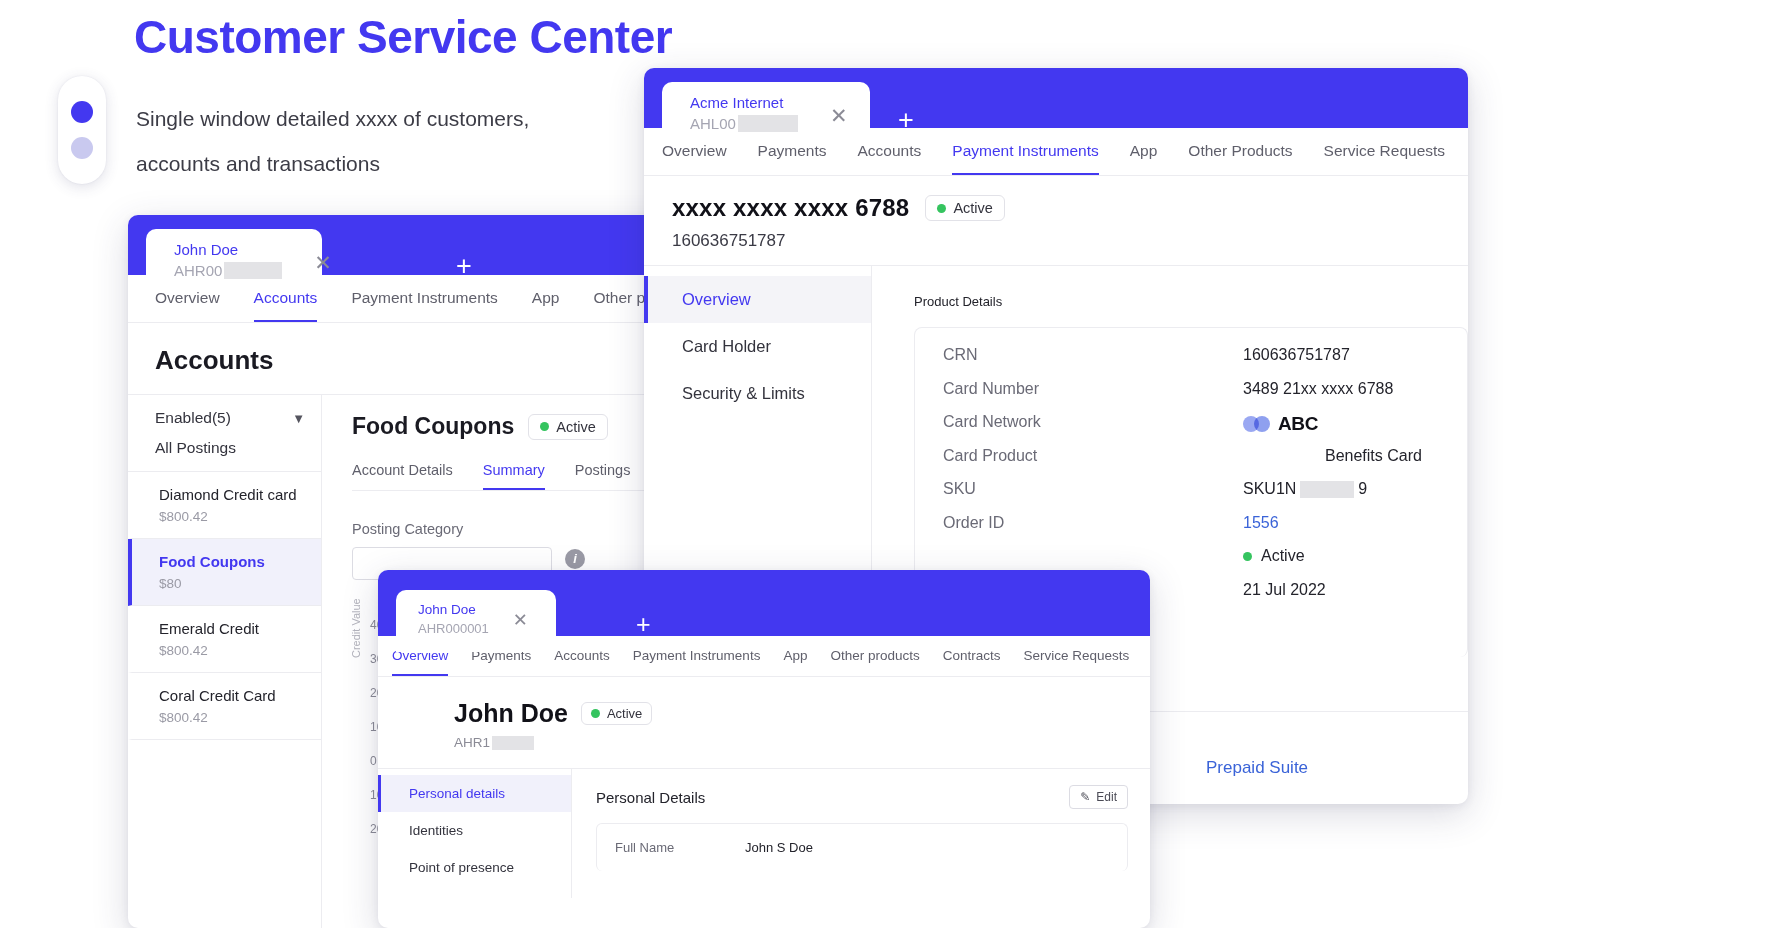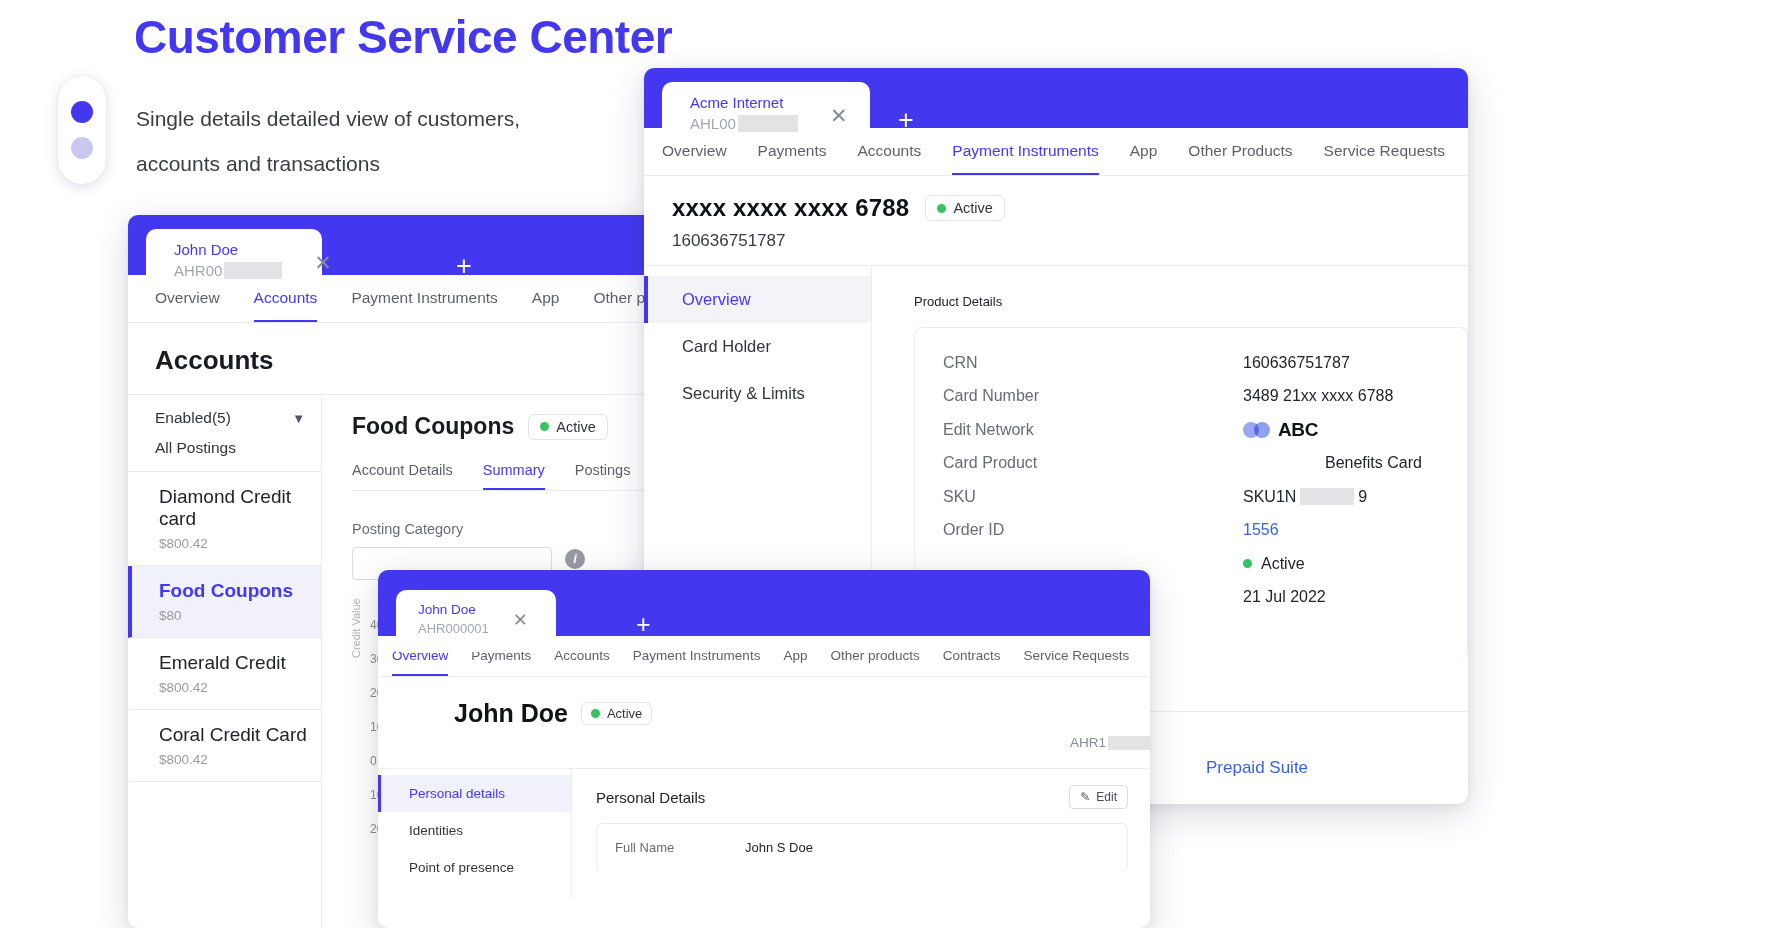--- a/index.html
+++ b/index.html
@@ -79,21 +79,21 @@
   .acc-body { display:flex; height: 100%; }
   .acc-side { width: 194px; border-right:1px solid #ececf0; flex: none; }
   .filter-row { display:flex; align-items:center; justify-content:space-between;
                 padding: 14px 16px 2px 27px; }
   .filter-row .lbl { font-size:15.5px; color:#33333d; }
   .chev { color:#55555f; font-size: 13px; }
   .all-acc { font-size:15.5px; color:#33333d; padding: 10px 0 14px 27px;
              border-bottom:1px solid #ececf0;}
   .acct { padding: 14px 0 14px 27px; border-bottom:1px solid #ececf0;
           border-left: 4px solid transparent; cursor:pointer; }
-  .acct .nm { font-size:19px; color:#23232b; }
+  .acct .nm { font-size:15px; color:#23232b; }
   .acct .bal{ font-size:13.5px; color:#9a9aa5; margin-top:6px; }
   .acct.sel { background:#f1f1fb; border-left-color:#4338f0; }
   .acct.sel .nm { color:#4338f0; font-weight:600; }
   .acc-main { flex:1; padding-left: 30px; }
   .acc-main-head { display:flex; align-items:center; gap:14px; padding-top: 18px; }
   .acc-main-head h2 { font-size: 23px; font-weight:700; color:#1a1a22; }
   .subtabs { display:flex; margin-top: 22px; border-bottom:1px solid #ececf0;}
   .subtabs .st { font-size:14.5px; color:#5f5f6b; padding-bottom:10px;
                  margin-right:30px; border-bottom:2.5px solid transparent; cursor:pointer;}
   .subtabs .st.active { color:#4338f0; border-bottom-color:#4338f0; }
@@ -125,21 +125,21 @@
   .acme-body { display:flex; border-top:1px solid #ececf0; height: 446px; }
   .acme-side { width: 228px; border-right:1px solid #ececf0; padding-top: 10px; flex:none;}
   .side-item { font-size: 16.5px; color:#33333d; padding: 14px 0 14px 34px;
                border-left:4px solid transparent; cursor:pointer; }
   .side-item.sel { background:#f4f4f8; color:#4338f0; border-left-color:#4338f0; }
   .acme-main { flex:1; padding: 28px 0 0 42px; }
   .pd-title { font-size: 13px; color:#23232b; }
   .pd-card { margin-top: 18px; margin-right: 0; border:1px solid #ececf0;
              border-radius: 8px; border-bottom:none; padding: 18px 0 0 0;
              height: 330px; overflow:hidden;}
-  .pd-row { display:flex; align-items:center; padding: 0 0 0 28px; height: 33.5px; }
+  .pd-row { display:flex; align-items:flex-start; padding: 0 0 0 28px; height: 33.5px; }
   .pd-k { font-size: 16px; color:#6a6a76; width: 300px; flex:none; }
   .pd-v { font-size: 16px; color:#23232b; display:flex; align-items:center; }
   .pd-v.blue { color:#3a63d8; }
   .pd-v .gdot { width:9px;height:9px;border-radius:50%;background:#35c45f;margin-right:9px;}
   .abc-logo { display:flex; align-items:center; gap:8px; }
   .abc-mark { position:relative; width: 27px; height: 16px; }
   .abc-mark i { position:absolute; top:0; width:16px; height:16px; border-radius:50%;
                 background:#9aa8f2; }
   .abc-mark i:nth-child(1){ left:0; }
   .abc-mark i:nth-child(2){ left:11px; background:#8fa0ef; mix-blend-mode:multiply;}
@@ -156,21 +156,21 @@
   #winJohn .tc-name { font-size: 13.5px; }
   #winJohn .tc-id { font-size: 13px; }
   #winJohn .tc-x { font-size: 18px; padding: 9px 16px 0 18px; }
   #winJohn .plus { left: 258px; top: 40px; font-size: 25px; }
   #winJohn .navrow { padding-left: 14px; }
   #winJohn .navrow .nav { font-size: 13.5px; margin-right: 23px; padding: 12px 0 11px 0;}
   .jd-head { display:flex; align-items:center; gap:13px; padding: 22px 0 0 76px;}
   .jd-name { font-size: 25px; font-weight:700; color:#111118; }
   .jd-badge { font-size: 13px; padding: 3px 9px; }
   .jd-id { font-size: 13.5px; color:#8b8b96; padding: 7px 0 0 76px;
-           display:flex; align-items:center;justify-content:flex-end;}
+           display:flex; align-items:center;}
   .jd-body { display:flex; margin-top: 18px; border-top:1px solid #ececf0; height: 130px;}
   .jd-side { width: 194px; border-right:1px solid #ececf0; flex:none; padding-top: 6px;}
   .jd-side-item { font-size: 13.5px; color:#33333d; padding: 11px 0 11px 28px;
                   border-left:3px solid transparent; cursor:pointer; }
   .jd-side-item.sel { background:#f1f1fb; color:#4338f0; border-left-color:#4338f0; }
   .jd-main { flex:1; padding: 16px 22px 0 24px; }
   .jd-main-head { display:flex; align-items:center; justify-content:space-between; }
   .jd-pd { font-size: 15px; color:#23232b; }
   .edit-btn { display:inline-flex; align-items:center; gap:6px;
               border:1px solid #dcdce3; border-radius:4px; background:#fff;
@@ -180,21 +180,21 @@
               padding-left: 18px; }
   .jd-f-k { font-size: 13px; color:#6a6a76; width: 130px; flex:none; }
   .jd-f-v { font-size: 13px; color:#23232b; }
 </style>
 </head>
 <body>
 
 <div id="stage">
 
   <div class="hero-title">Customer Service Center</div>
-  <div class="hero-sub">Single details detailed view of customers, accounts and transactions</div>
+  <div class="hero-sub">Single window detailed xxxx of customers, accounts and transactions</div>
   <div class="dots-pill">
     <span class="dot on"></span>
     <span class="dot off"></span>
   </div>
 
   <div class="win" id="winAccounts">
     <div class="win-bar">
       <div class="tabchip">
         <div class="tc-text">
           <div class="tc-name">John Doe</div>
@@ -328,21 +328,21 @@
         <div class="pd-card" id="pd-rows">
             <div class="pd-row">
               <div class="pd-k">CRN</div>
               <div class="pd-v">160636751787</div>
             </div>
             <div class="pd-row">
               <div class="pd-k">Card Number</div>
               <div class="pd-v">3489 21xx xxxx 6788</div>
             </div>
             <div class="pd-row">
-              <div class="pd-k">Edit Network</div>
+              <div class="pd-k">Card Network</div>
               <div class="pd-v">
                 <span class="abc-logo">
                   <span class="abc-mark">
                     <i></i>
                     <i></i>
                   </span>
                   <span class="abc-text">ABC</span>
                 </span>
               </div>
             </div>

